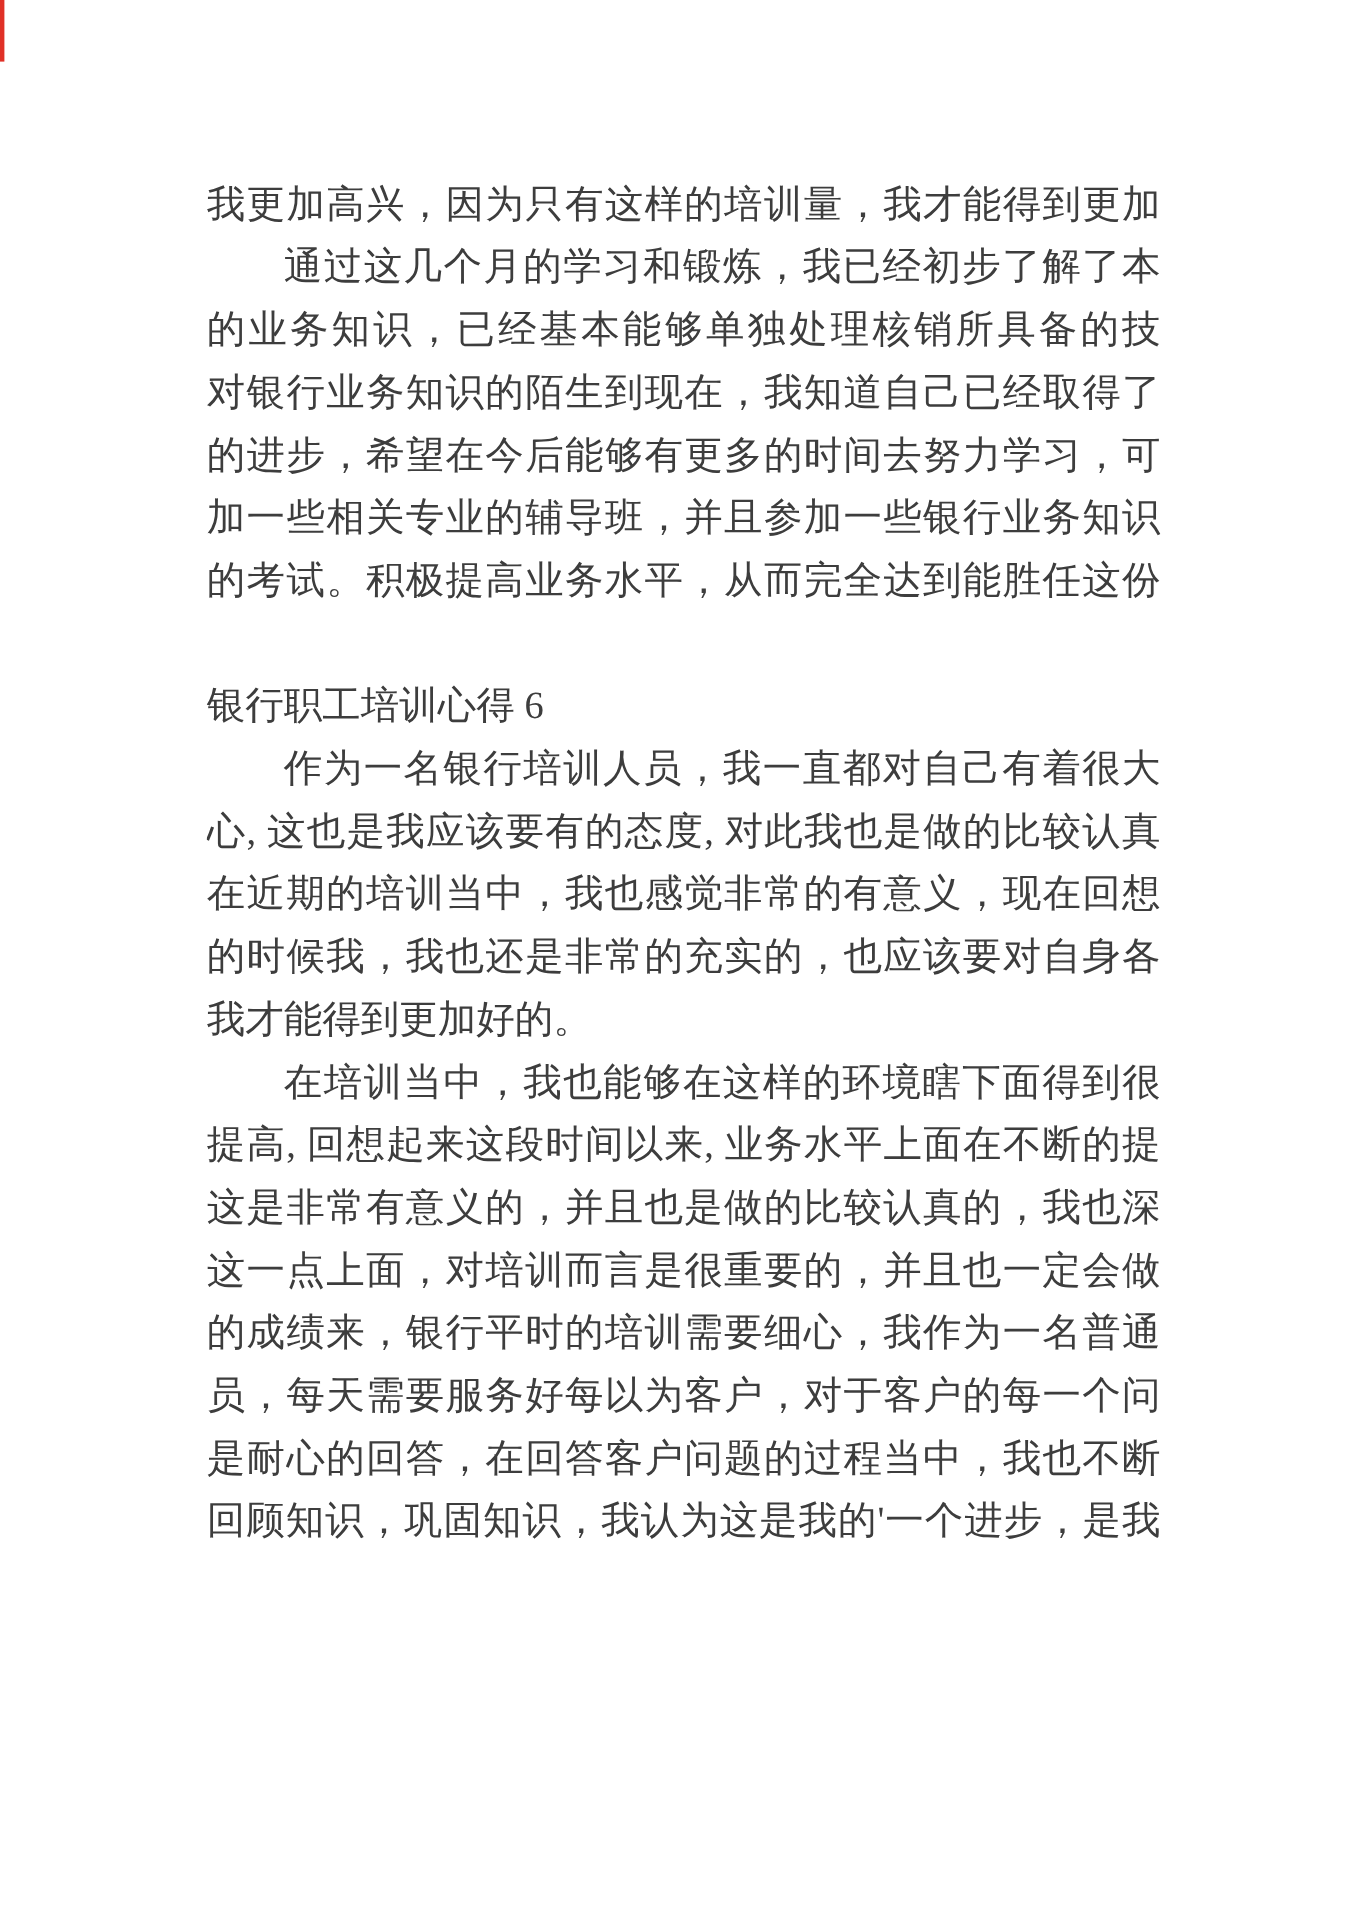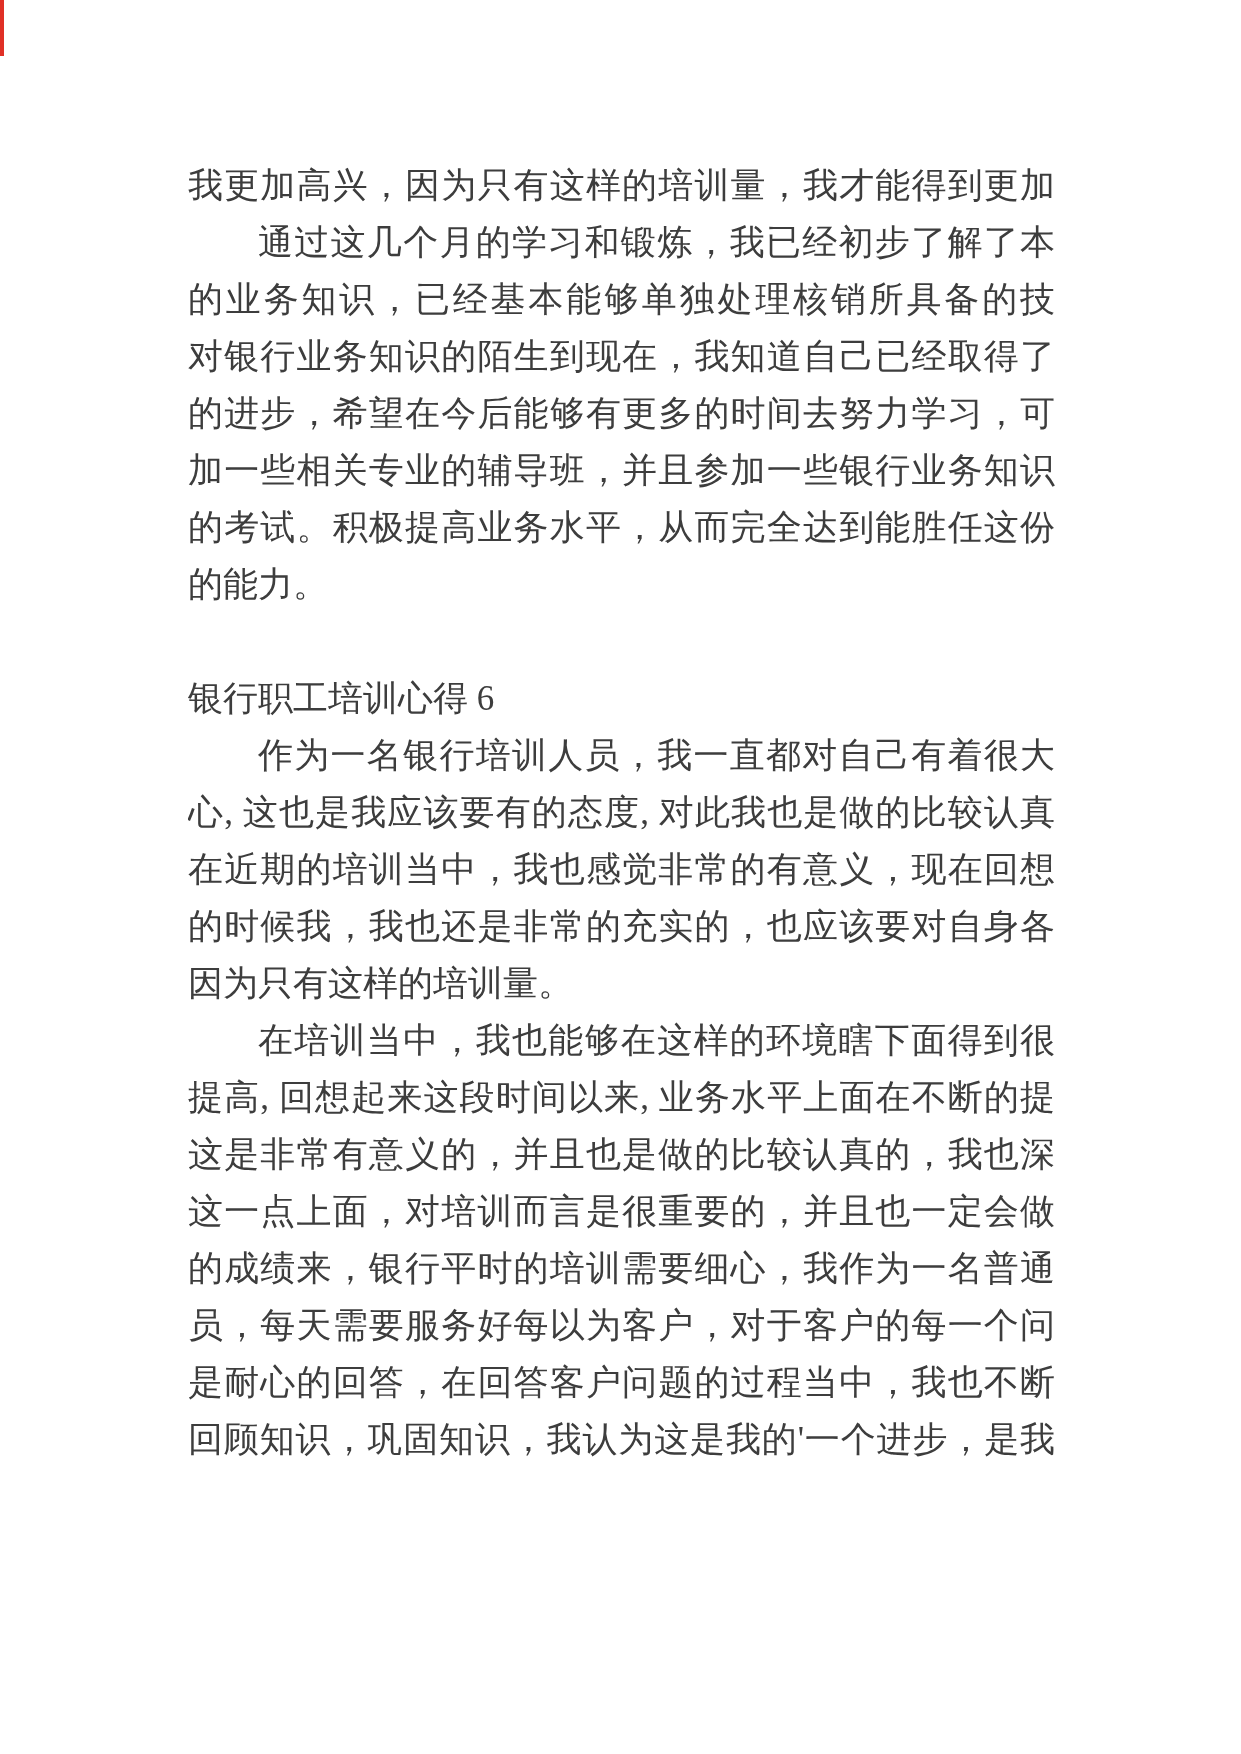--- a/index.html
+++ b/index.html
@@ -59,28 +59,27 @@
 <div class="page">
   <div class="edge-marker"></div>
   <div class="text-block" id="doc-body">
       <div class="line">我更加高兴，因为只有这样的培训量，我才能得到更加好的</div>
       <div class="line indent">通过这几个月的学习和锻炼，我已经初步了解了本部门</div>
       <div class="line">的业务知识，已经基本能够单独处理核销所具备的技能。从</div>
       <div class="line">对银行业务知识的陌生到现在，我知道自己已经取得了一定</div>
       <div class="line">的进步，希望在今后能够有更多的时间去努力学习，可以参</div>
       <div class="line">加一些相关专业的辅导班，并且参加一些银行业务知识方面</div>
       <div class="line">的考试。积极提高业务水平，从而完全达到能胜任这份培训</div>
-      <div class="line end">的能力。</div>
       <div class="gap"></div>
       <div class="line end heading">银行职工培训心得 6</div>
       <div class="line indent">作为一名银行培训人员，我一直都对自己有着很大的信</div>
       <div class="line">心, 这也是我应该要有的态度, 对此我也是做的比较认真的,</div>
       <div class="line">在近期的培训当中，我也感觉非常的有意义，现在回想起来</div>
       <div class="line">的时候我，我也还是非常的充实的，也应该要对自身各方面</div>
-      <div class="line end">因为只有这样的培训量。</div>
+      <div class="line end">我才能得到更加好的。</div>
       <div class="line indent">在培训当中，我也能够在这样的环境瞎下面得到很多的</div>
       <div class="line">提高, 回想起来这段时间以来, 业务水平上面在不断的提高,</div>
       <div class="line">这是非常有意义的，并且也是做的比较认真的，我也深知在</div>
       <div class="line">这一点上面，对培训而言是很重要的，并且也一定会做出好</div>
       <div class="line">的成绩来，银行平时的培训需要细心，我作为一名普通的柜</div>
       <div class="line">员，每天需要服务好每以为客户，对于客户的每一个问题都</div>
       <div class="line">是耐心的回答，在回答客户问题的过程当中，我也不断的在</div>
       <div class="line">回顾知识，巩固知识，我认为这是我的'一个进步，是我个</div>
     </div>
 </div>

